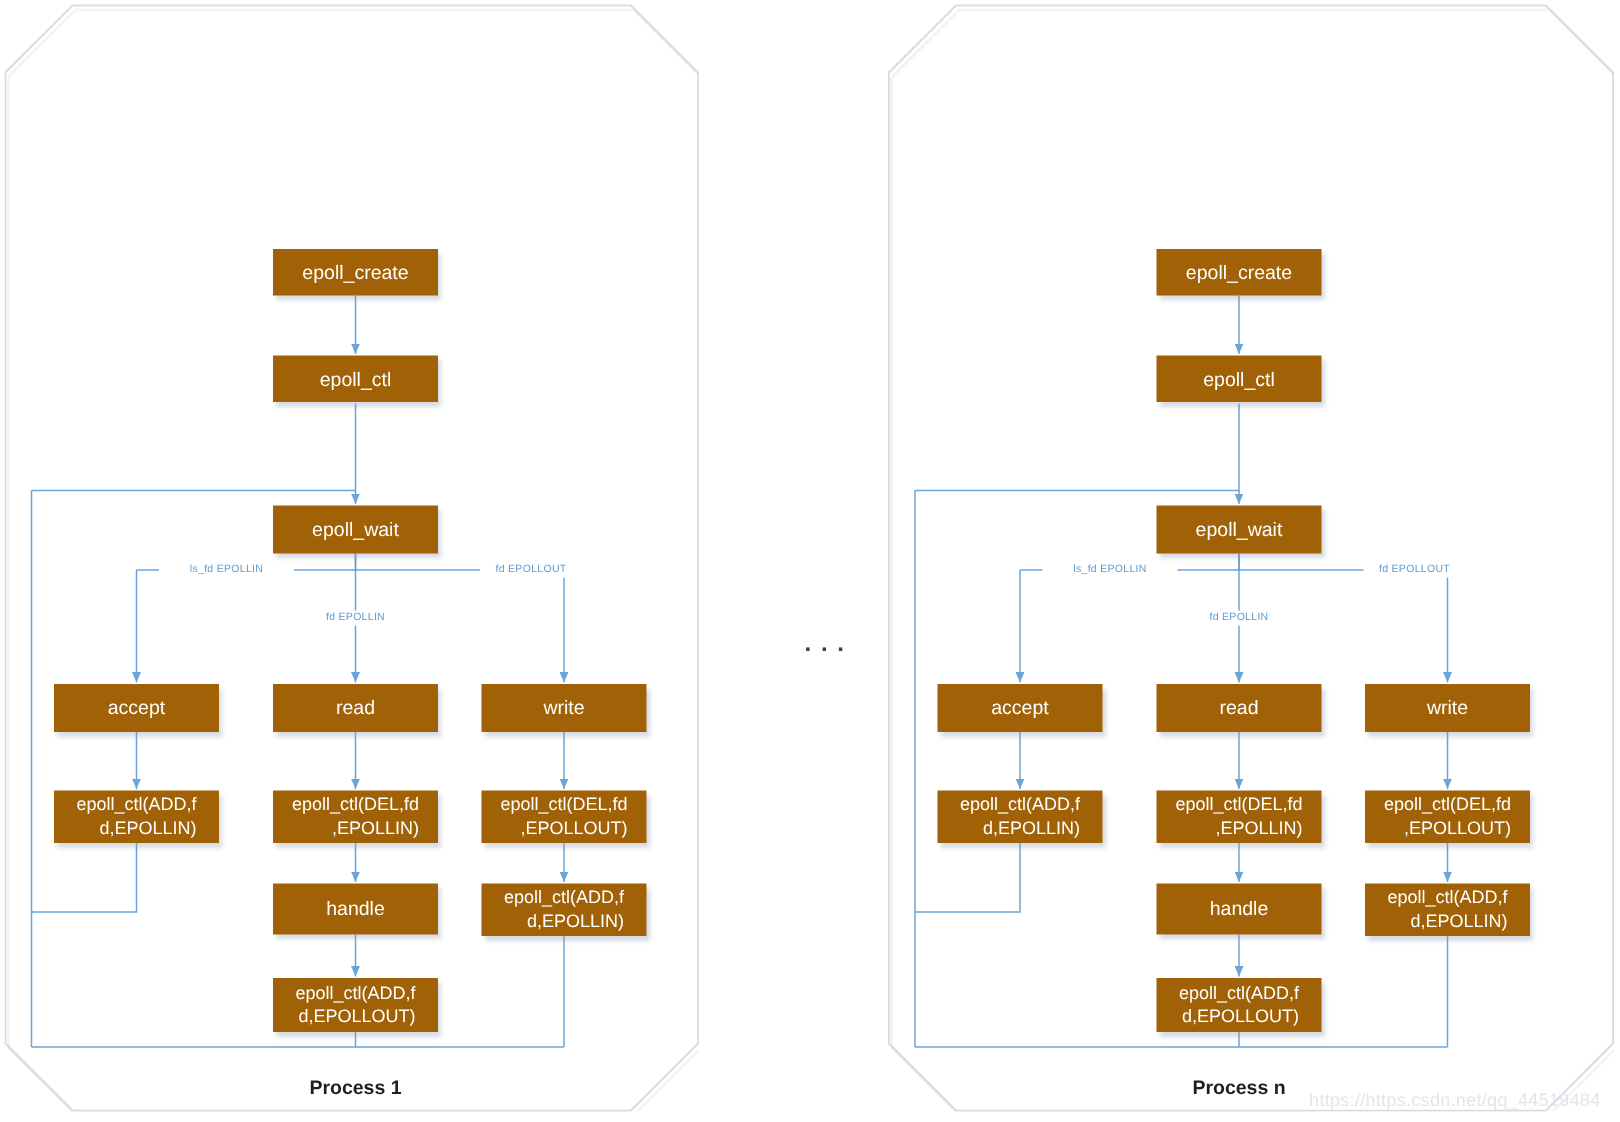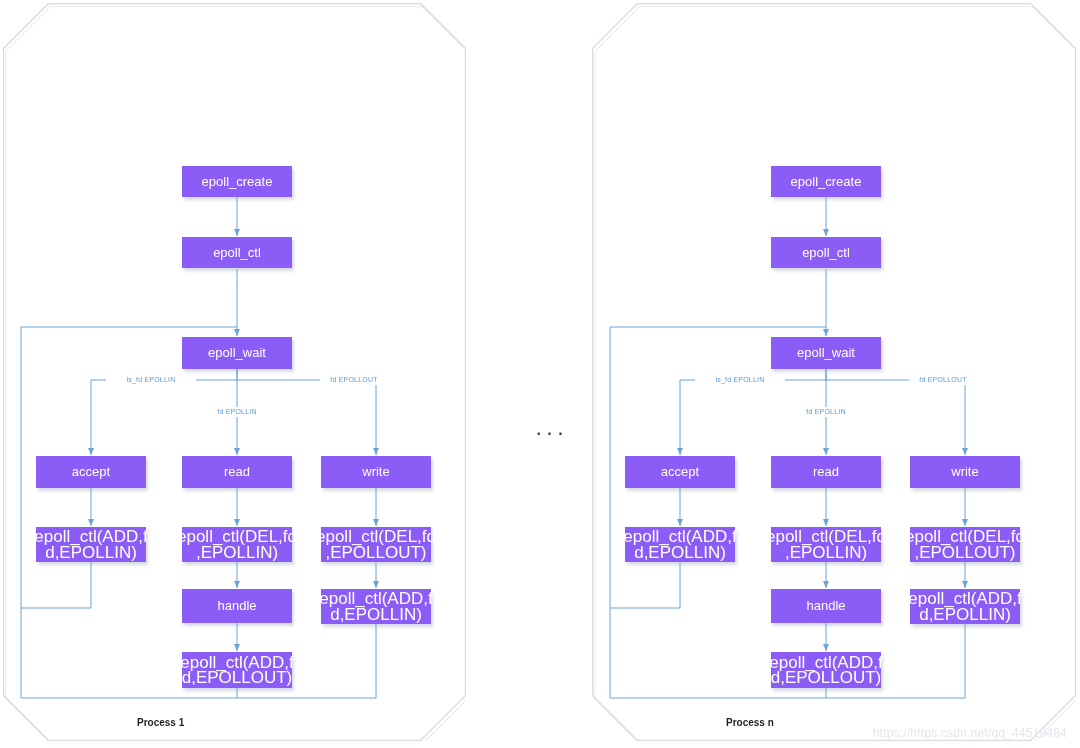--- a/index.html
+++ b/index.html
@@ -11,35 +11,35 @@
   }
   .process { position:absolute; top:3px; height:738px; }
   .process svg { position:absolute; left:0; top:0; }
   .frame-outline {
     fill:none; stroke:#d8dbe4; stroke-width:1.4;
     filter:drop-shadow(2px 3px 0 #eef0f4);
   }
   .c { fill:none; stroke:#5b9bd5; stroke-width:1; opacity:.9; }
   .node {
     position:absolute; width:110px;
-    background:#8b5cf6; color:#ffffff;
+    background:#a16207; color:#ffffff;
     display:flex; align-items:center; justify-content:center;
     text-align:center; font-size:13px; line-height:16px;
     white-space:pre-line;
     box-shadow:2px 3px 3px rgba(140,152,175,.35);
   }
-  .node.multi { font-size:17px; line-height:15.5px; }
+  .node.multi { font-size:12px; line-height:15.5px;text-align:right; }
   .edge-label {
     position:absolute; height:10px; line-height:10px;
     background:#ffffff; color:#5b9bd5;
     font-size:7px; text-align:center; letter-spacing:.2px;
   }
   .process-label {
     position:absolute; left:134px; width:200px; top:714px;
-    text-align:left; font-size:10px; font-weight:600; color:#1f1f1f;
+    text-align:center; font-size:13px; font-weight:600; color:#1f1f1f;
   }
   .ellipsis {
     position:absolute; left:518px; top:419px; width:64px; height:22px;
     line-height:22px; text-align:center;
     font-size:16px; font-weight:bold; letter-spacing:1px; color:#3c4046;
   }
   .watermark {
     position:absolute; right:13px; top:726px;
     font-size:12px; color:#e3e5eb; letter-spacing:.2px;
   }

